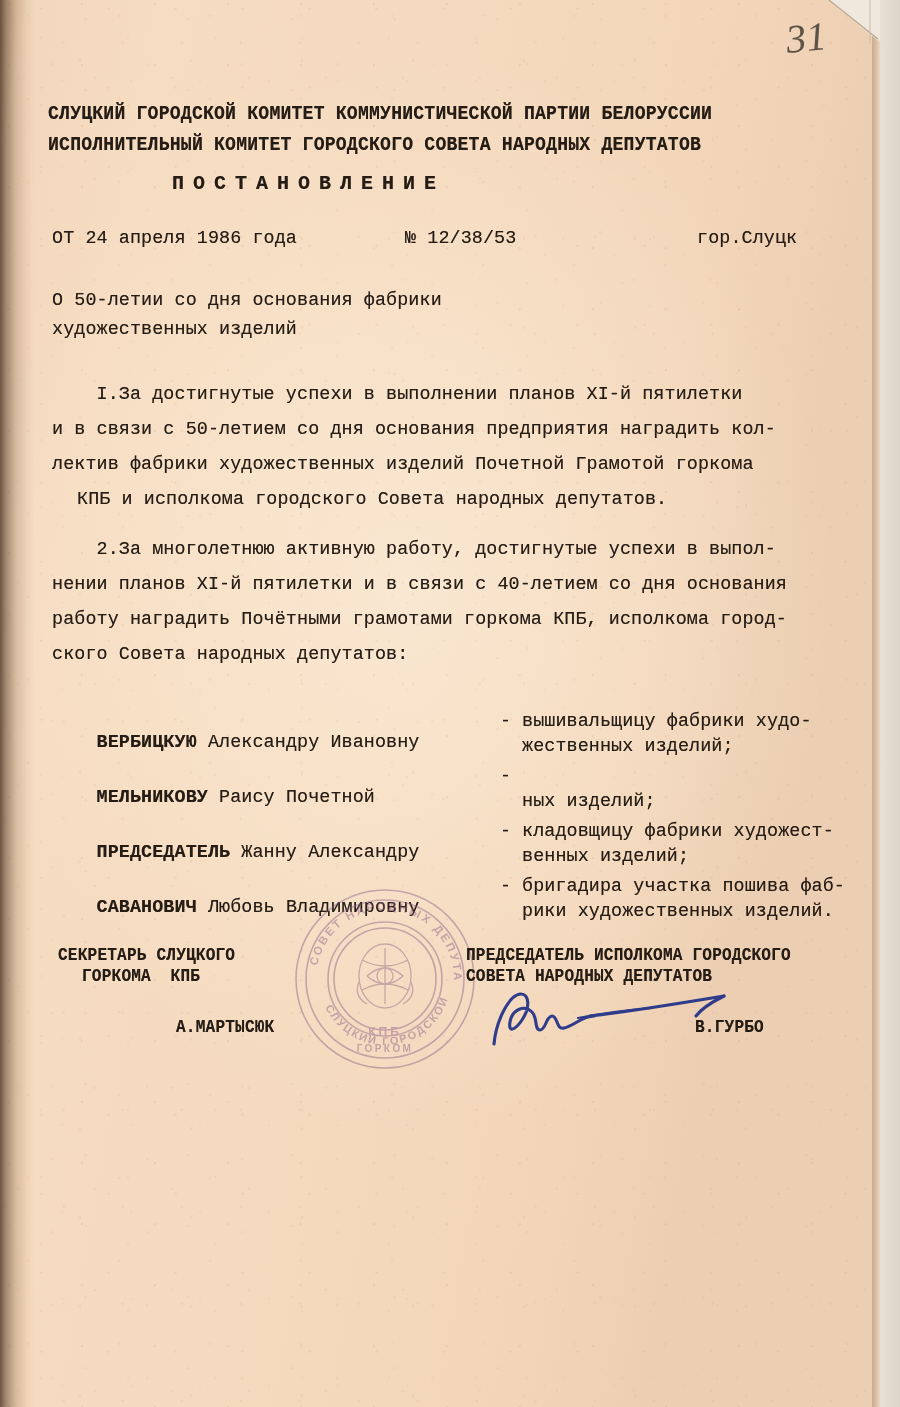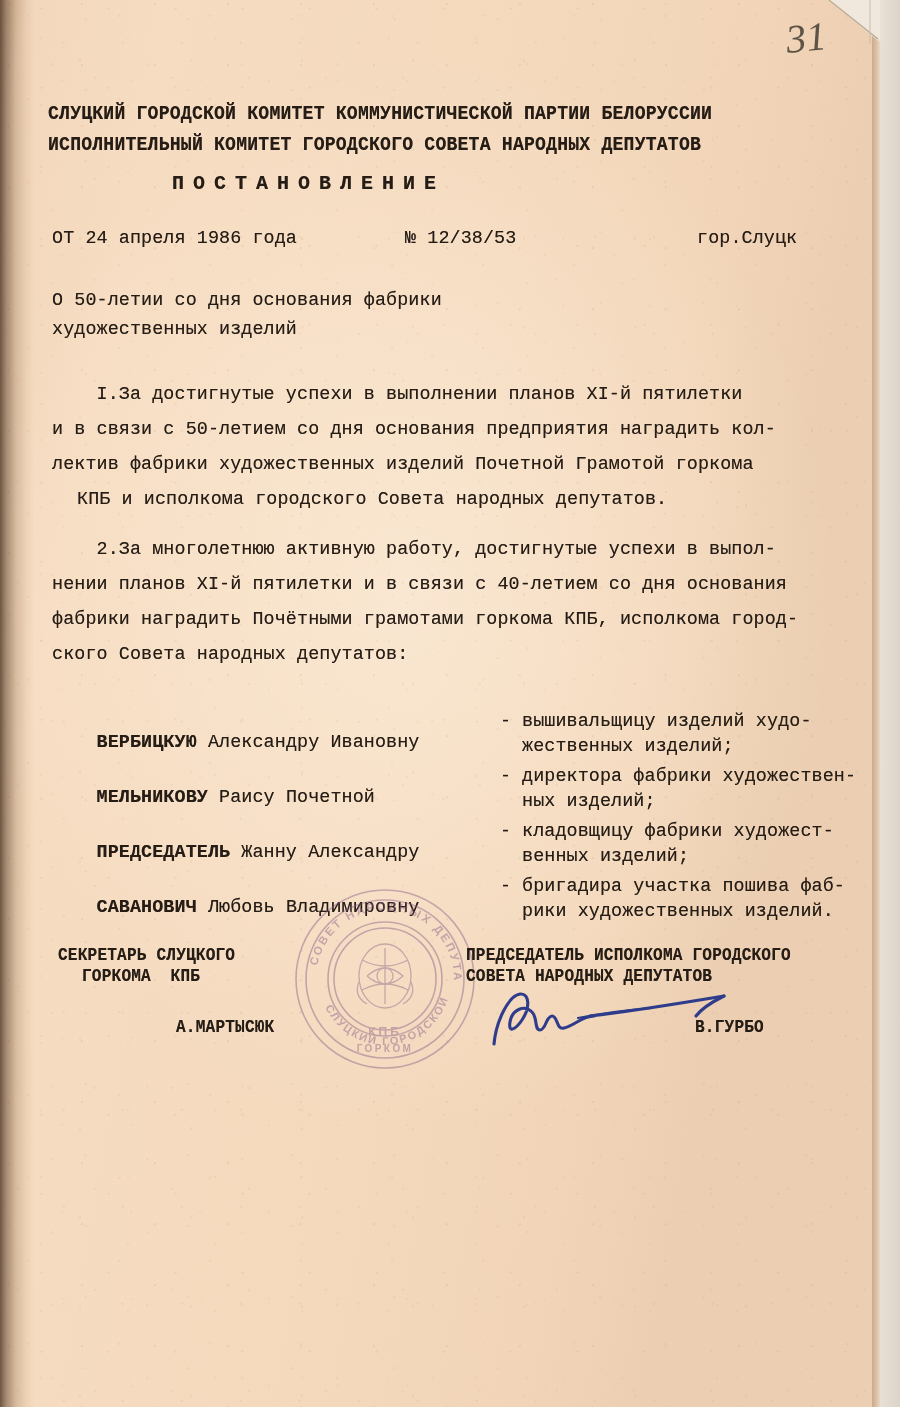--- a/index.html
+++ b/index.html
@@ -174,35 +174,34 @@
   <div class="tw line" style="left:52px; top:290px;">О 50-летии со дня основания фабрики</div>
   <div class="tw line" style="left:52px; top:319px;">художественных изделий</div>
 
   <div class="tw line" style="left:52px; top:384px;">    I.За достигнутые успехи в выполнении планов XI-й пятилетки</div>
   <div class="tw line" style="left:52px; top:419px;">и в связи с 50-летием со дня основания предприятия наградить кол-</div>
   <div class="tw line" style="left:52px; top:454px;">лектив фабрики художественных изделий Почетной Грамотой горкома</div>
   <div class="tw line" style="left:52px; top:489px;margin-left:25px;">КПБ и исполкома городского Совета народных депутатов.</div>
 
   <div class="tw line" style="left:52px; top:539px;">    2.За многолетнюю активную работу, достигнутые успехи в выпол-</div>
   <div class="tw line" style="left:52px; top:574px;">нении планов XI-й пятилетки и в связи с 40-летием со дня основания</div>
-  <div class="tw line" style="left:52px; top:609px;">фабрики наградить Почётными грамотами горкома КПБ, исполкома город-</div>
+  <div class="tw line" style="left:52px; top:609px;">работу наградить Почётными грамотами горкома КПБ, исполкома город-</div>
   <div class="tw line" style="left:52px; top:644px;">ского Совета народных депутатов:</div>
 
   <div class="tw line" style="left:52px; top:711px;">
     <span class="bold">ВЕРБИЦКУЮ</span><span> </span><span>Александру Ивановну</span>
   </div>
   <div class="tw line" style="left:500px; top:711px;">-</div>
-  <div class="tw line" style="left:522px; top:711px;">вышивальщицу изделий худо-</div>
+  <div class="tw line" style="left:522px; top:711px;">вышивальщицу фабрики худо-</div>
   <div class="tw line" style="left:522px; top:736px;">жественных изделий;</div>
 
   <div class="tw line" style="left:52px; top:766px;">
     <span class="bold">МЕЛЬНИКОВУ</span><span> </span><span>Раису Почетной</span>
   </div>
   <div class="tw line" style="left:500px; top:766px;">-</div>
-  <div class="tw line" style="left:522px; top:766px;">директора фабрики художествен-</div>
   <div class="tw line" style="left:522px; top:791px;">ных изделий;</div>
 
   <div class="tw line" style="left:52px; top:821px;">
     <span class="bold">ПРЕДСЕДАТЕЛЬ</span><span> </span><span>Жанну Александру</span>
   </div>
   <div class="tw line" style="left:500px; top:821px;">-</div>
   <div class="tw line" style="left:522px; top:821px;">кладовщицу фабрики художест-</div>
   <div class="tw line" style="left:522px; top:846px;">венных изделий;</div>
 
   <div class="tw line" style="left:52px; top:876px;">

